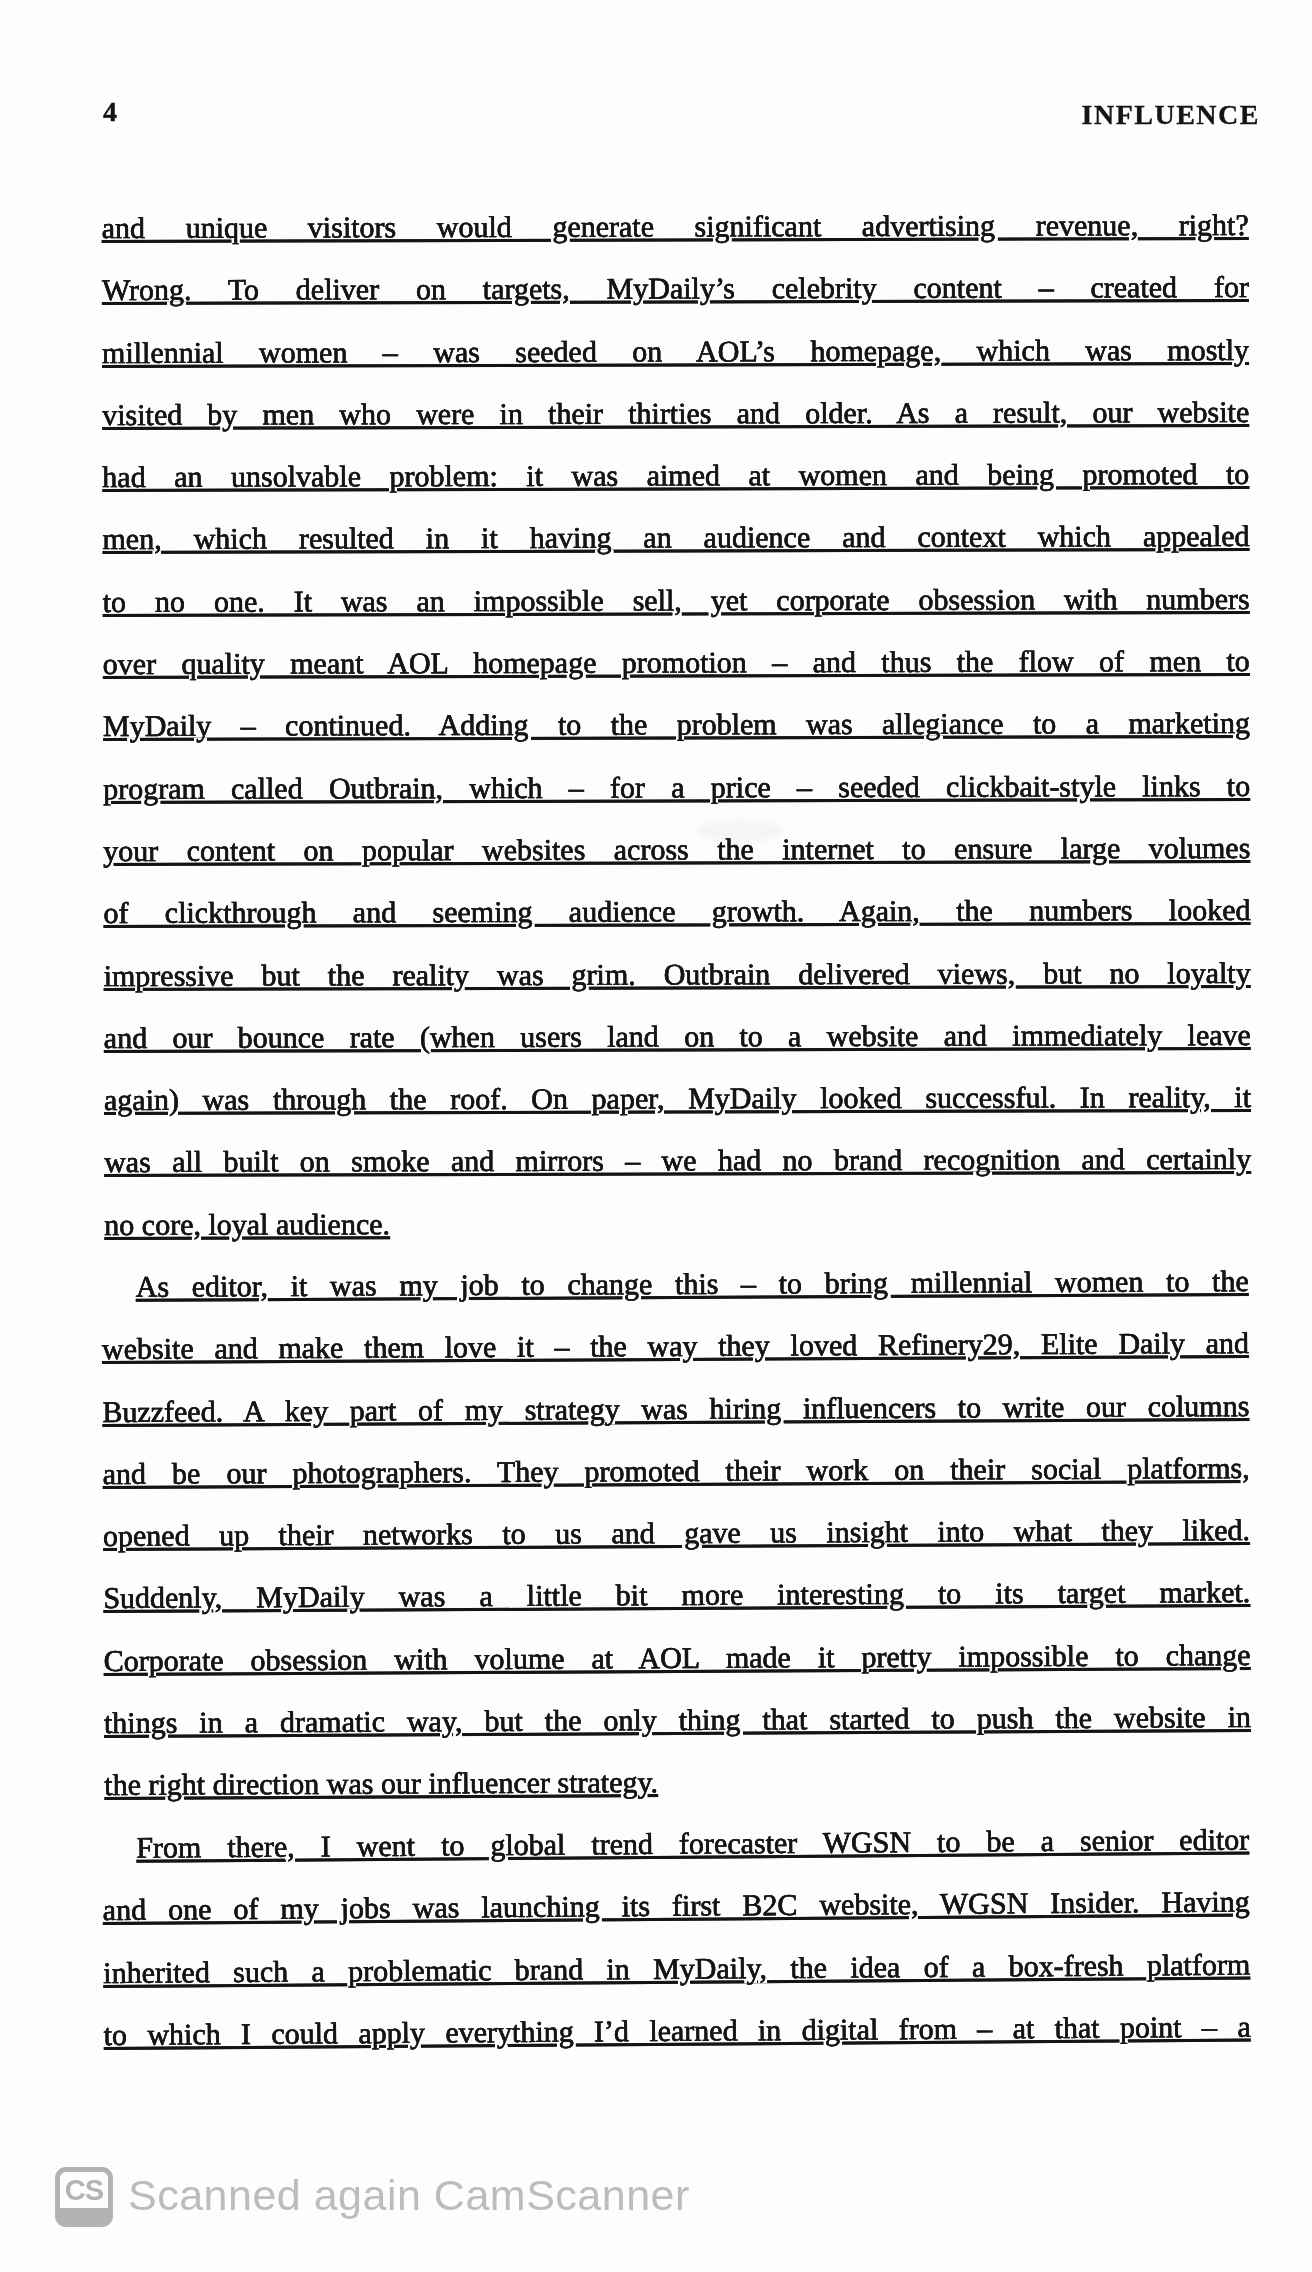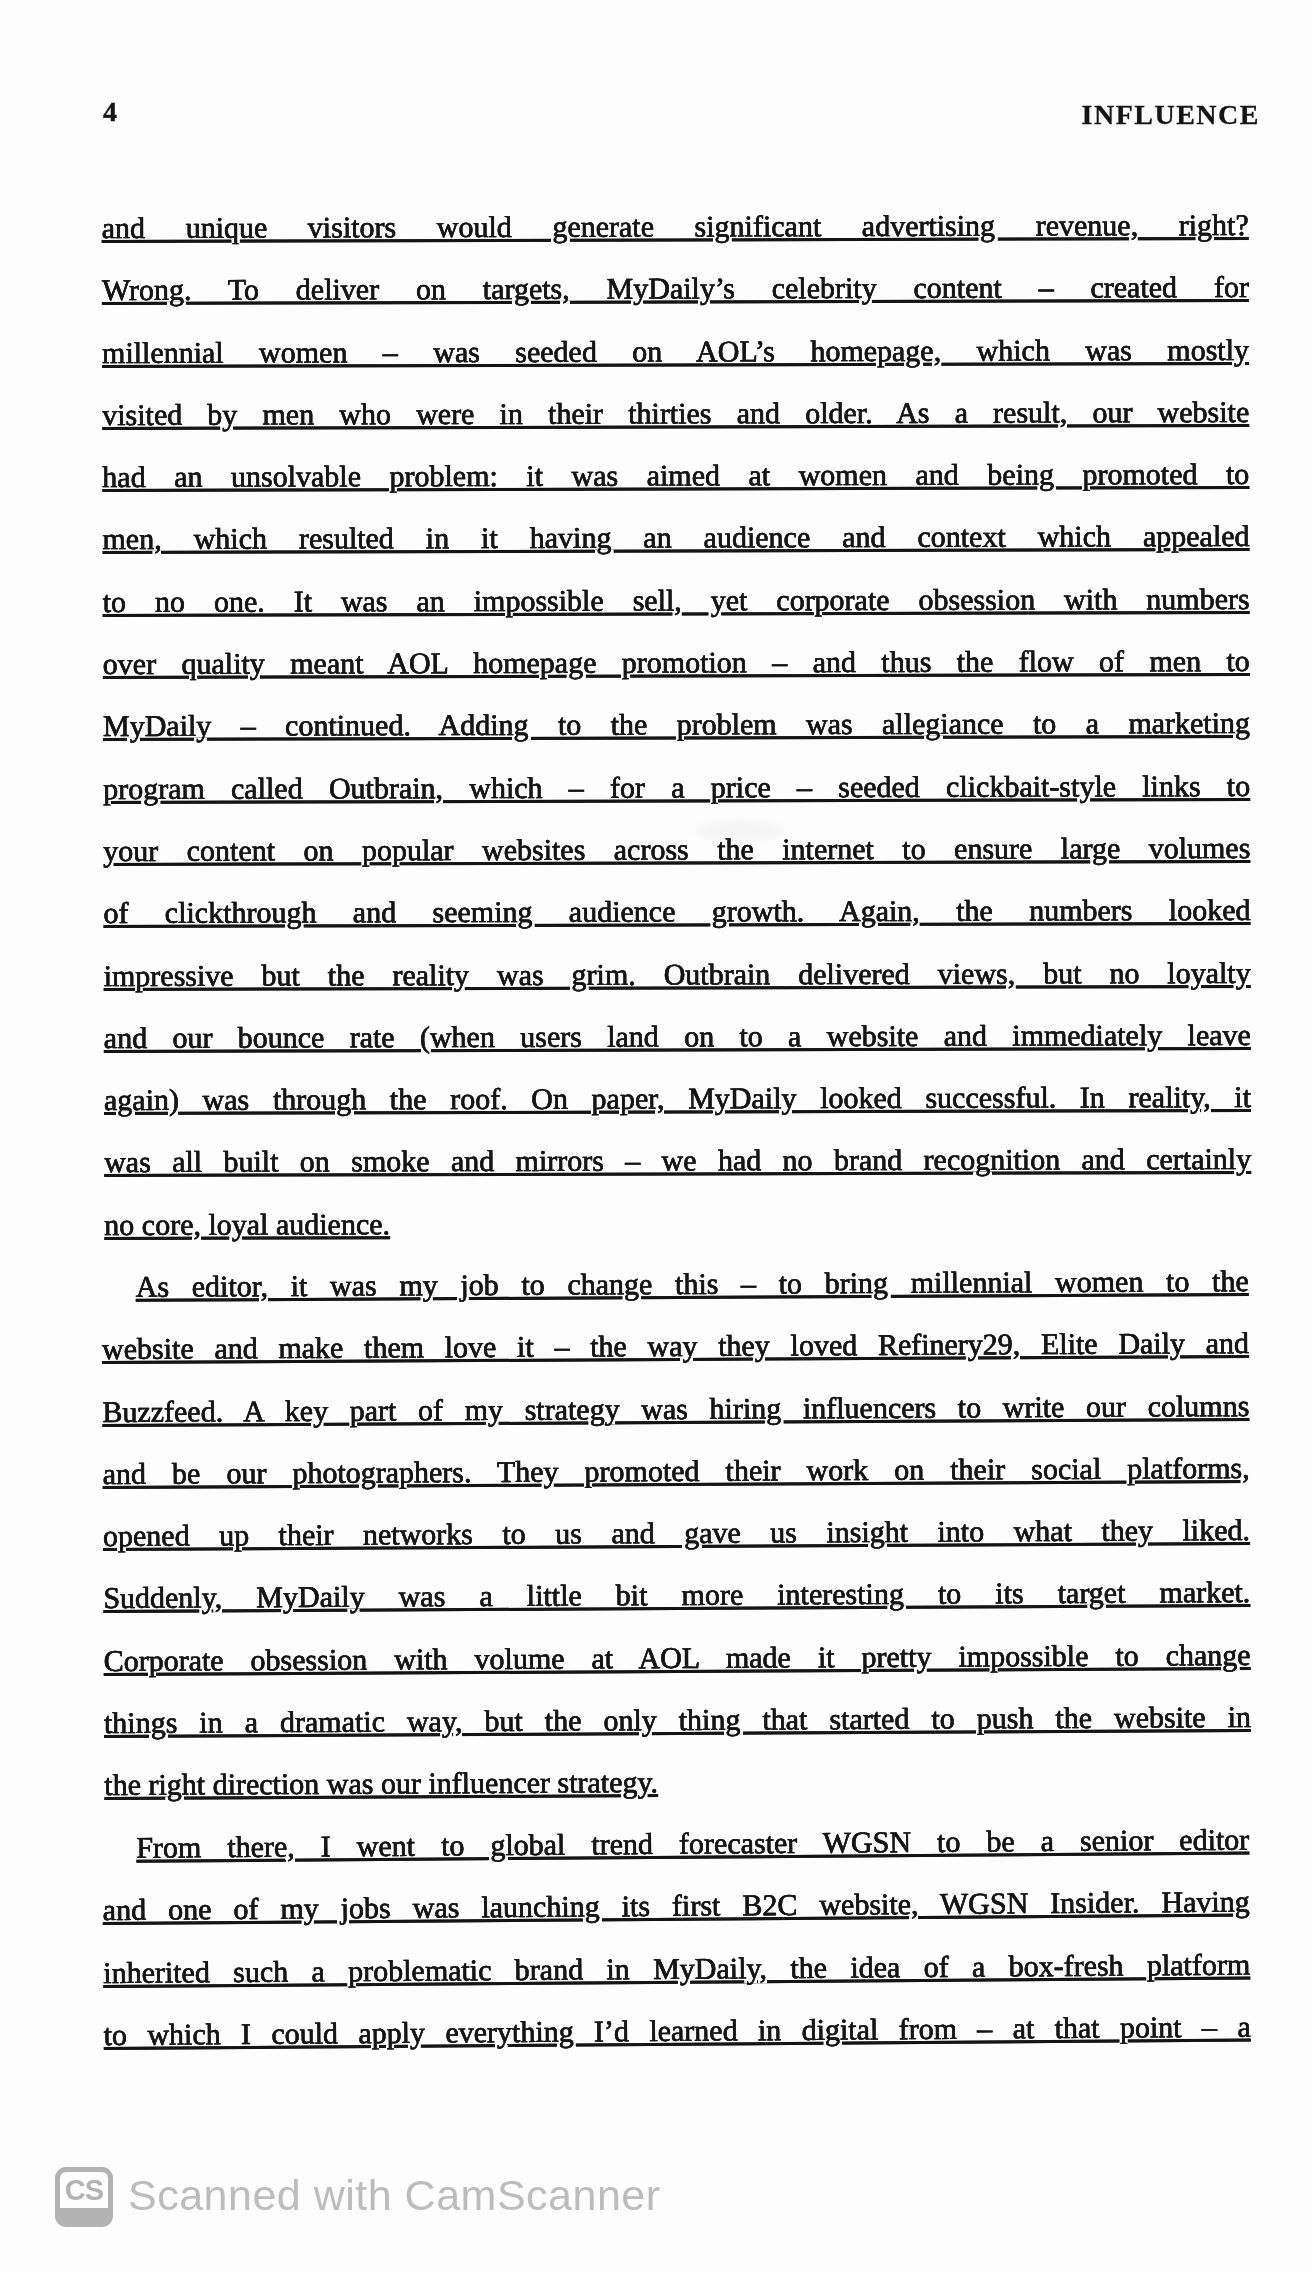--- a/index.html
+++ b/index.html
@@ -126,16 +126,16 @@
       </div>
     </div>
 
   <div class="smudge"></div>
 
   <div class="watermark">
     <div class="cs-badge">
       <span class="cs-letters">CS</span>
       <span class="cs-base"></span>
     </div>
-    <div class="wm-text">Scanned with CamScanner</div>
+    <div class="wm-text">Scanned again CamScanner</div>
   </div>
 
 </div>
 
 </body></html>

